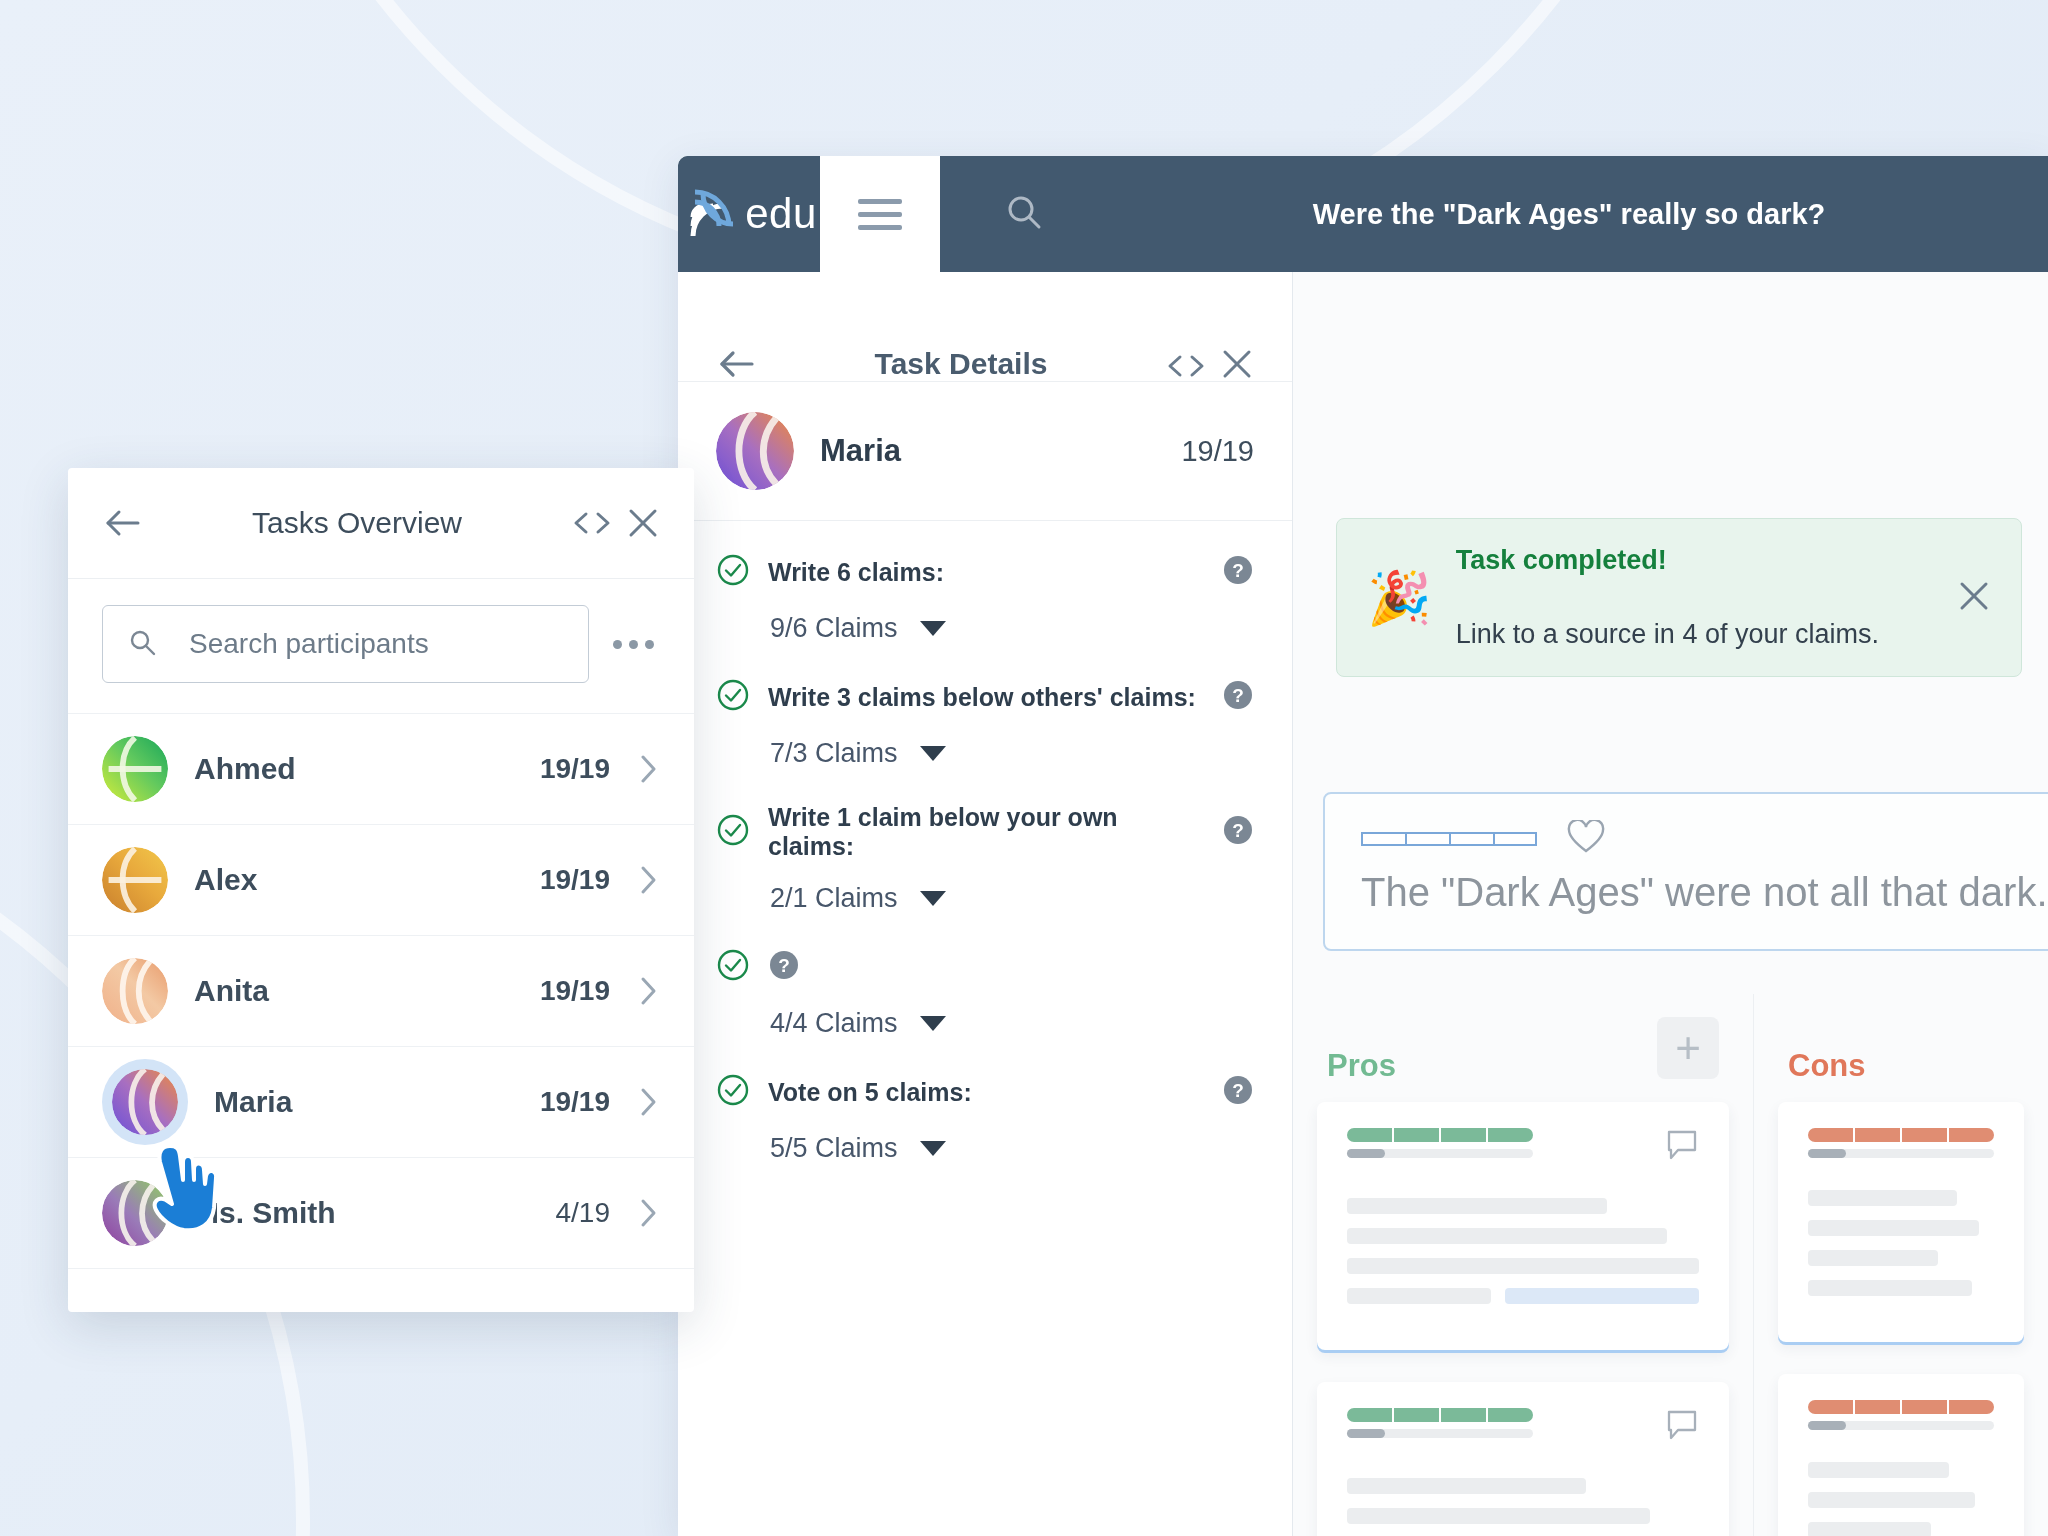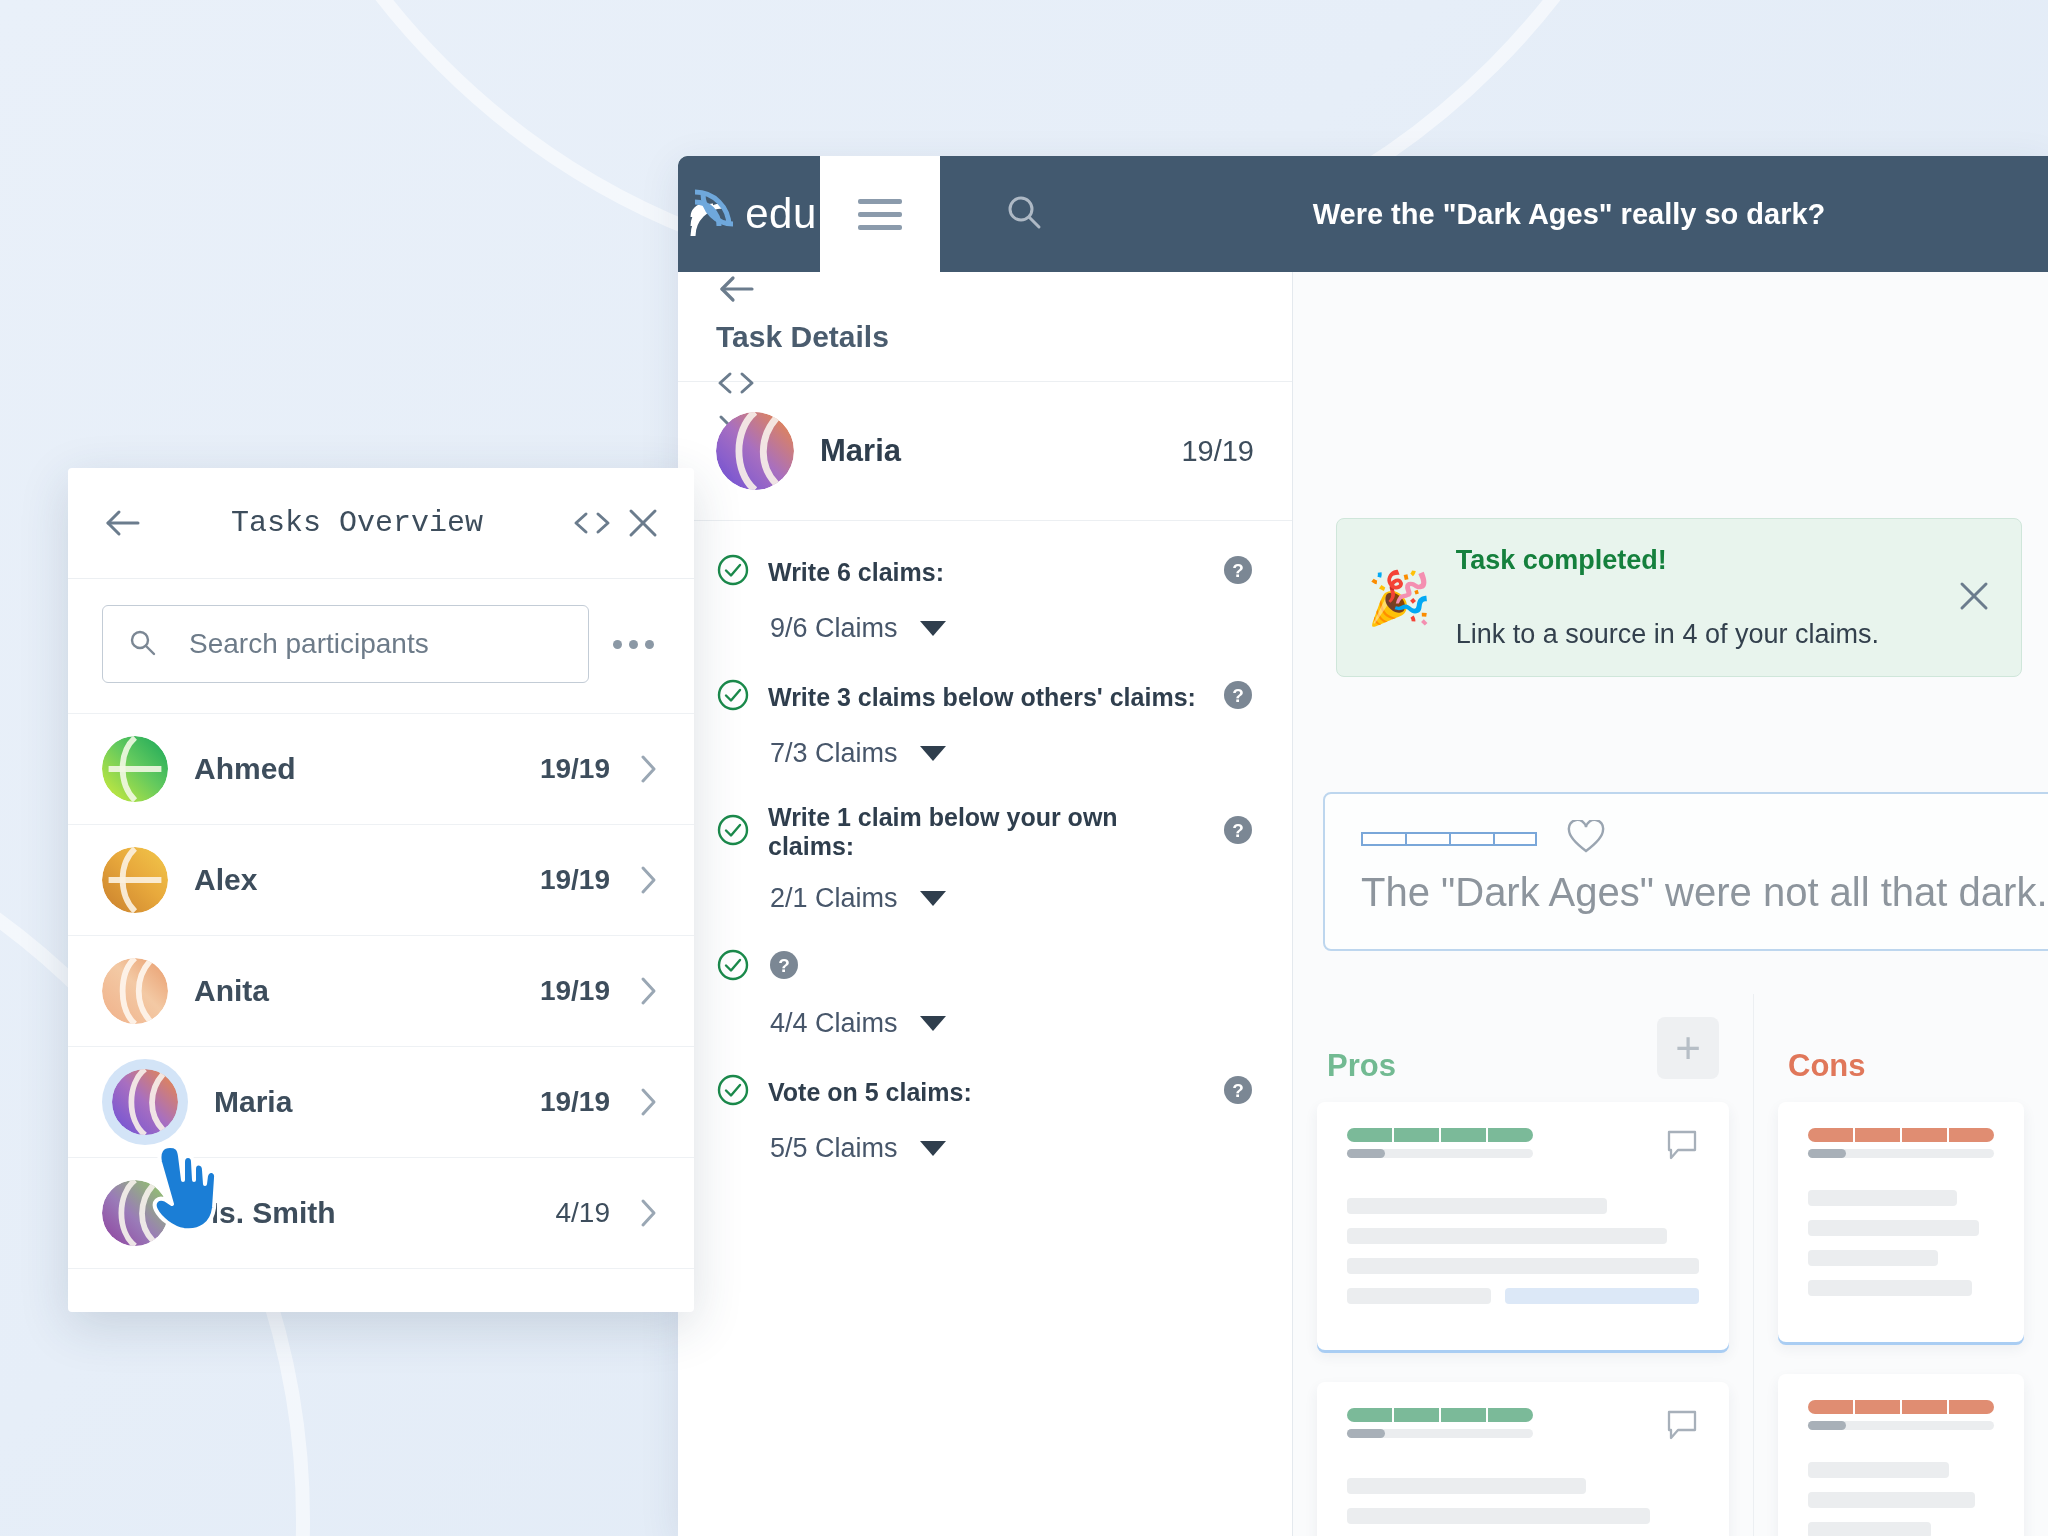--- a/index.html
+++ b/index.html
@@ -110,26 +110,25 @@
 
   
   #task-details {
     width: 615px;
     background: #ffffff;
     border-right: 1px solid #e4e9ee;
     flex: none;
   }
   .panel-header {
     display: flex;
-    align-items: flex-start;
+    align-items: flex-end;
     height: 110px;
     padding: 0 38px;
     border-bottom: 1px solid #eceff2;
     gap: 14px;
-    flex-direction: column;
   }
   .panel-title {
     flex: 1;
     text-align: center;
     font-size: 30px;
     font-weight: bold;
     color: #4a5c6e;
   }
   .hdr-icon { cursor: pointer; color: #6b7c8d; display: flex; align-items: center; }
 
@@ -277,21 +276,21 @@
     position: absolute;
     left: 68px; top: 468px;
     width: 626px;
     background: #ffffff;
     border-radius: 4px;
     box-shadow: 0 14px 50px rgba(40,60,90,0.16);
     overflow: hidden;
   }
   .ov-header {
     display: flex; align-items: center;
-    height: 110px; padding: 0 34px; gap: 14px; font-family: Liberation Mono, monospace;
+    height: 110px; padding: 0 34px; gap: 14px;
   }
   .ov-title { flex: 1; text-align: center; font-size: 30px; color: #3d4d5c; }
   .ov-search-wrap {
     padding: 26px 34px 30px 34px;
     display: flex; align-items: center; gap: 18px;
     border-top: 1px solid #eceff2;
   }
   .ov-search {
     flex: 1;
     height: 78px;

